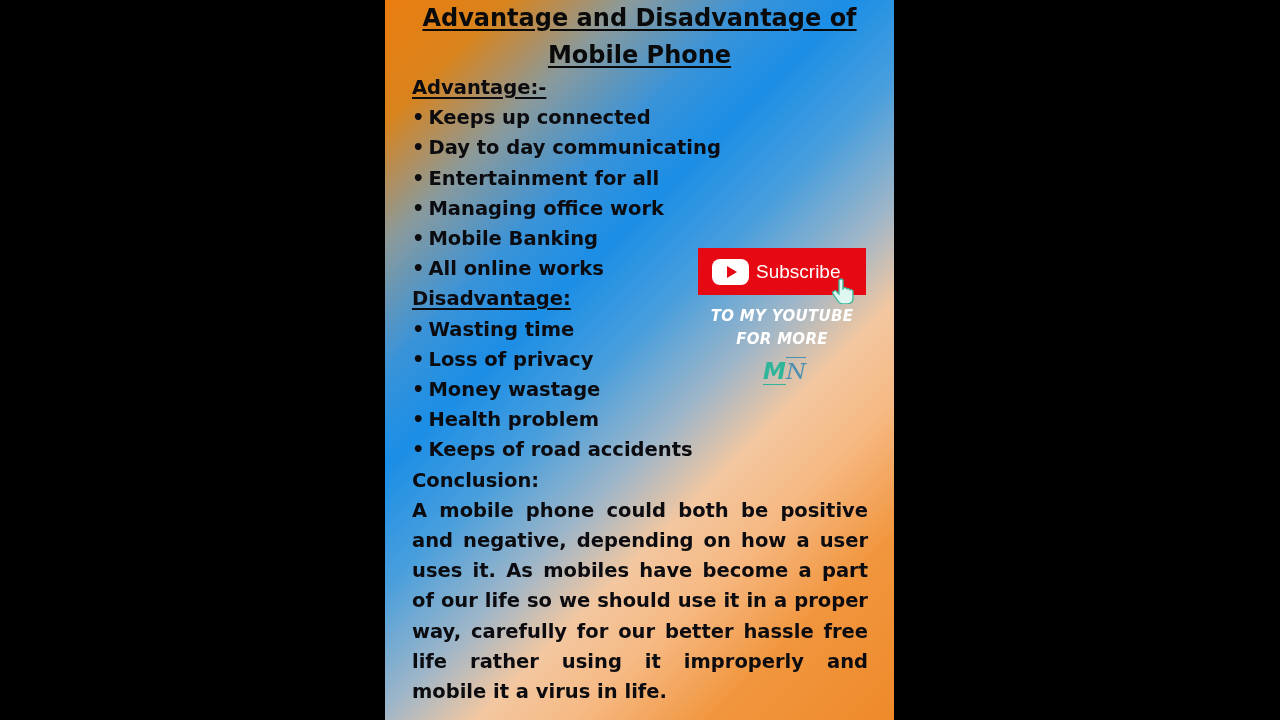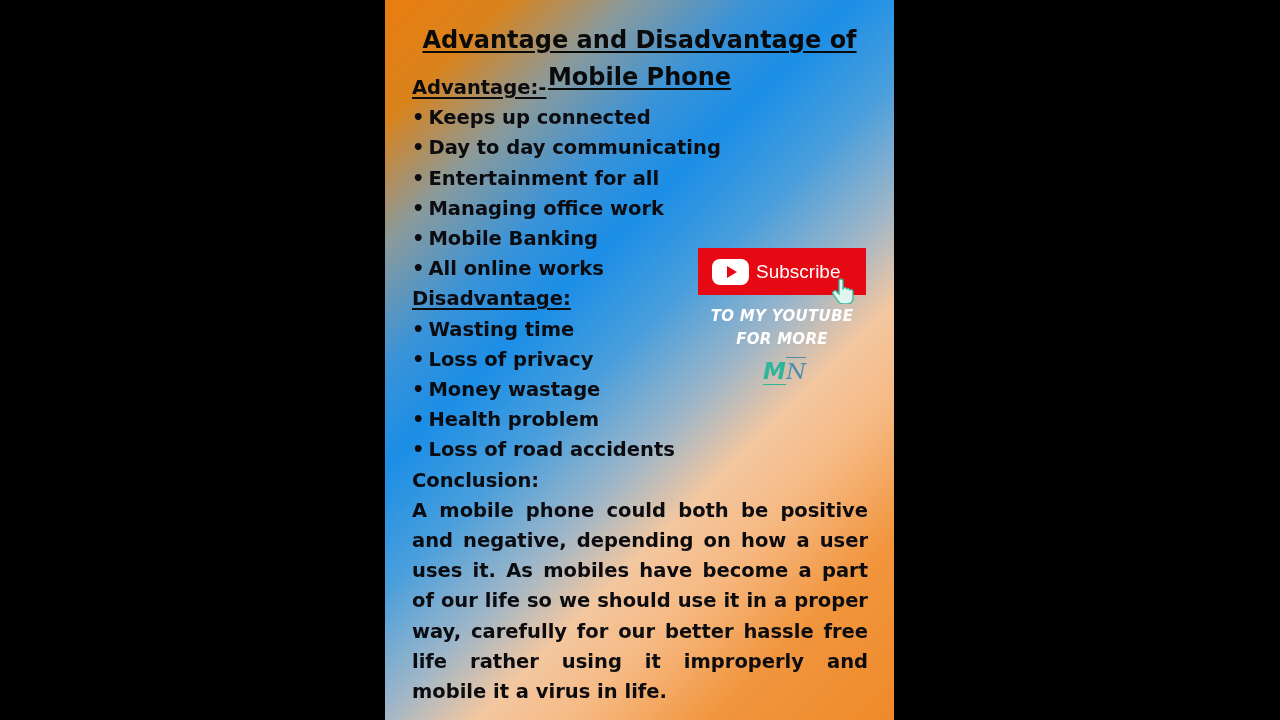--- a/index.html
+++ b/index.html
@@ -24,21 +24,21 @@
           #4a9fdc 48%,
           #9fb6c8 58%,
           #f3c7a0 66%,
           #f6b983 74%,
           #f1963e 85%,
           #ee8a2a 100%);
     }
     .title {
       position: absolute; left: 0; top: 0; width: 509px;
       text-align: center; font-weight: bold; font-size: 24px; line-height: 37px;
-      color: #0a0a0a; padding-top: 0px; margin-top: 22px;
+      color: #0a0a0a; padding-top: 0px;
     }
     .title span { text-decoration: underline; text-decoration-thickness: 2px; text-underline-offset: 3px; }
     .content {
       position: absolute; left: 27px; top: 73px; width: 456px;
       font-weight: bold; font-size: 19.5px; line-height: 30.2px; color: #0b0b10;
     }
     .heading-u { text-decoration: underline; text-decoration-thickness: 2px; text-underline-offset: 3px; }
     .item { white-space: nowrap; }
     .item .bullet { margin-right: 4px; }
     .para {
@@ -92,21 +92,21 @@
       <div class="item"><span class="bullet">•</span><span>Entertainment for all</span></div>
       <div class="item"><span class="bullet">•</span><span>Managing office work</span></div>
       <div class="item"><span class="bullet">•</span><span>Mobile Banking</span></div>
       <div class="item"><span class="bullet">•</span><span>All online works</span></div>
 
       <div class="heading-u">Disadvantage:</div>
       <div class="item"><span class="bullet">•</span><span>Wasting time</span></div>
       <div class="item"><span class="bullet">•</span><span>Loss of privacy</span></div>
       <div class="item"><span class="bullet">•</span><span>Money wastage</span></div>
       <div class="item"><span class="bullet">•</span><span>Health problem</span></div>
-      <div class="item"><span class="bullet">•</span><span>Loss of road accidents</span></div>
+      <div class="item"><span class="bullet">•</span><span>Keeps of road accidents</span></div>
 
       <div>Conclusion:</div>
       <div class="para">A mobile phone could both be positive and negative, depending on how a user uses it. As mobiles have become a part of our life so we should use it in a proper way, carefully for our better hassle free life rather using it improperly and mobile it a virus in life.</div>
     </div>
 
     <div class="yt">
       <div class="yt-logo"></div>
       <span class="yt-label">Subscribe</span>
     </div>
 

